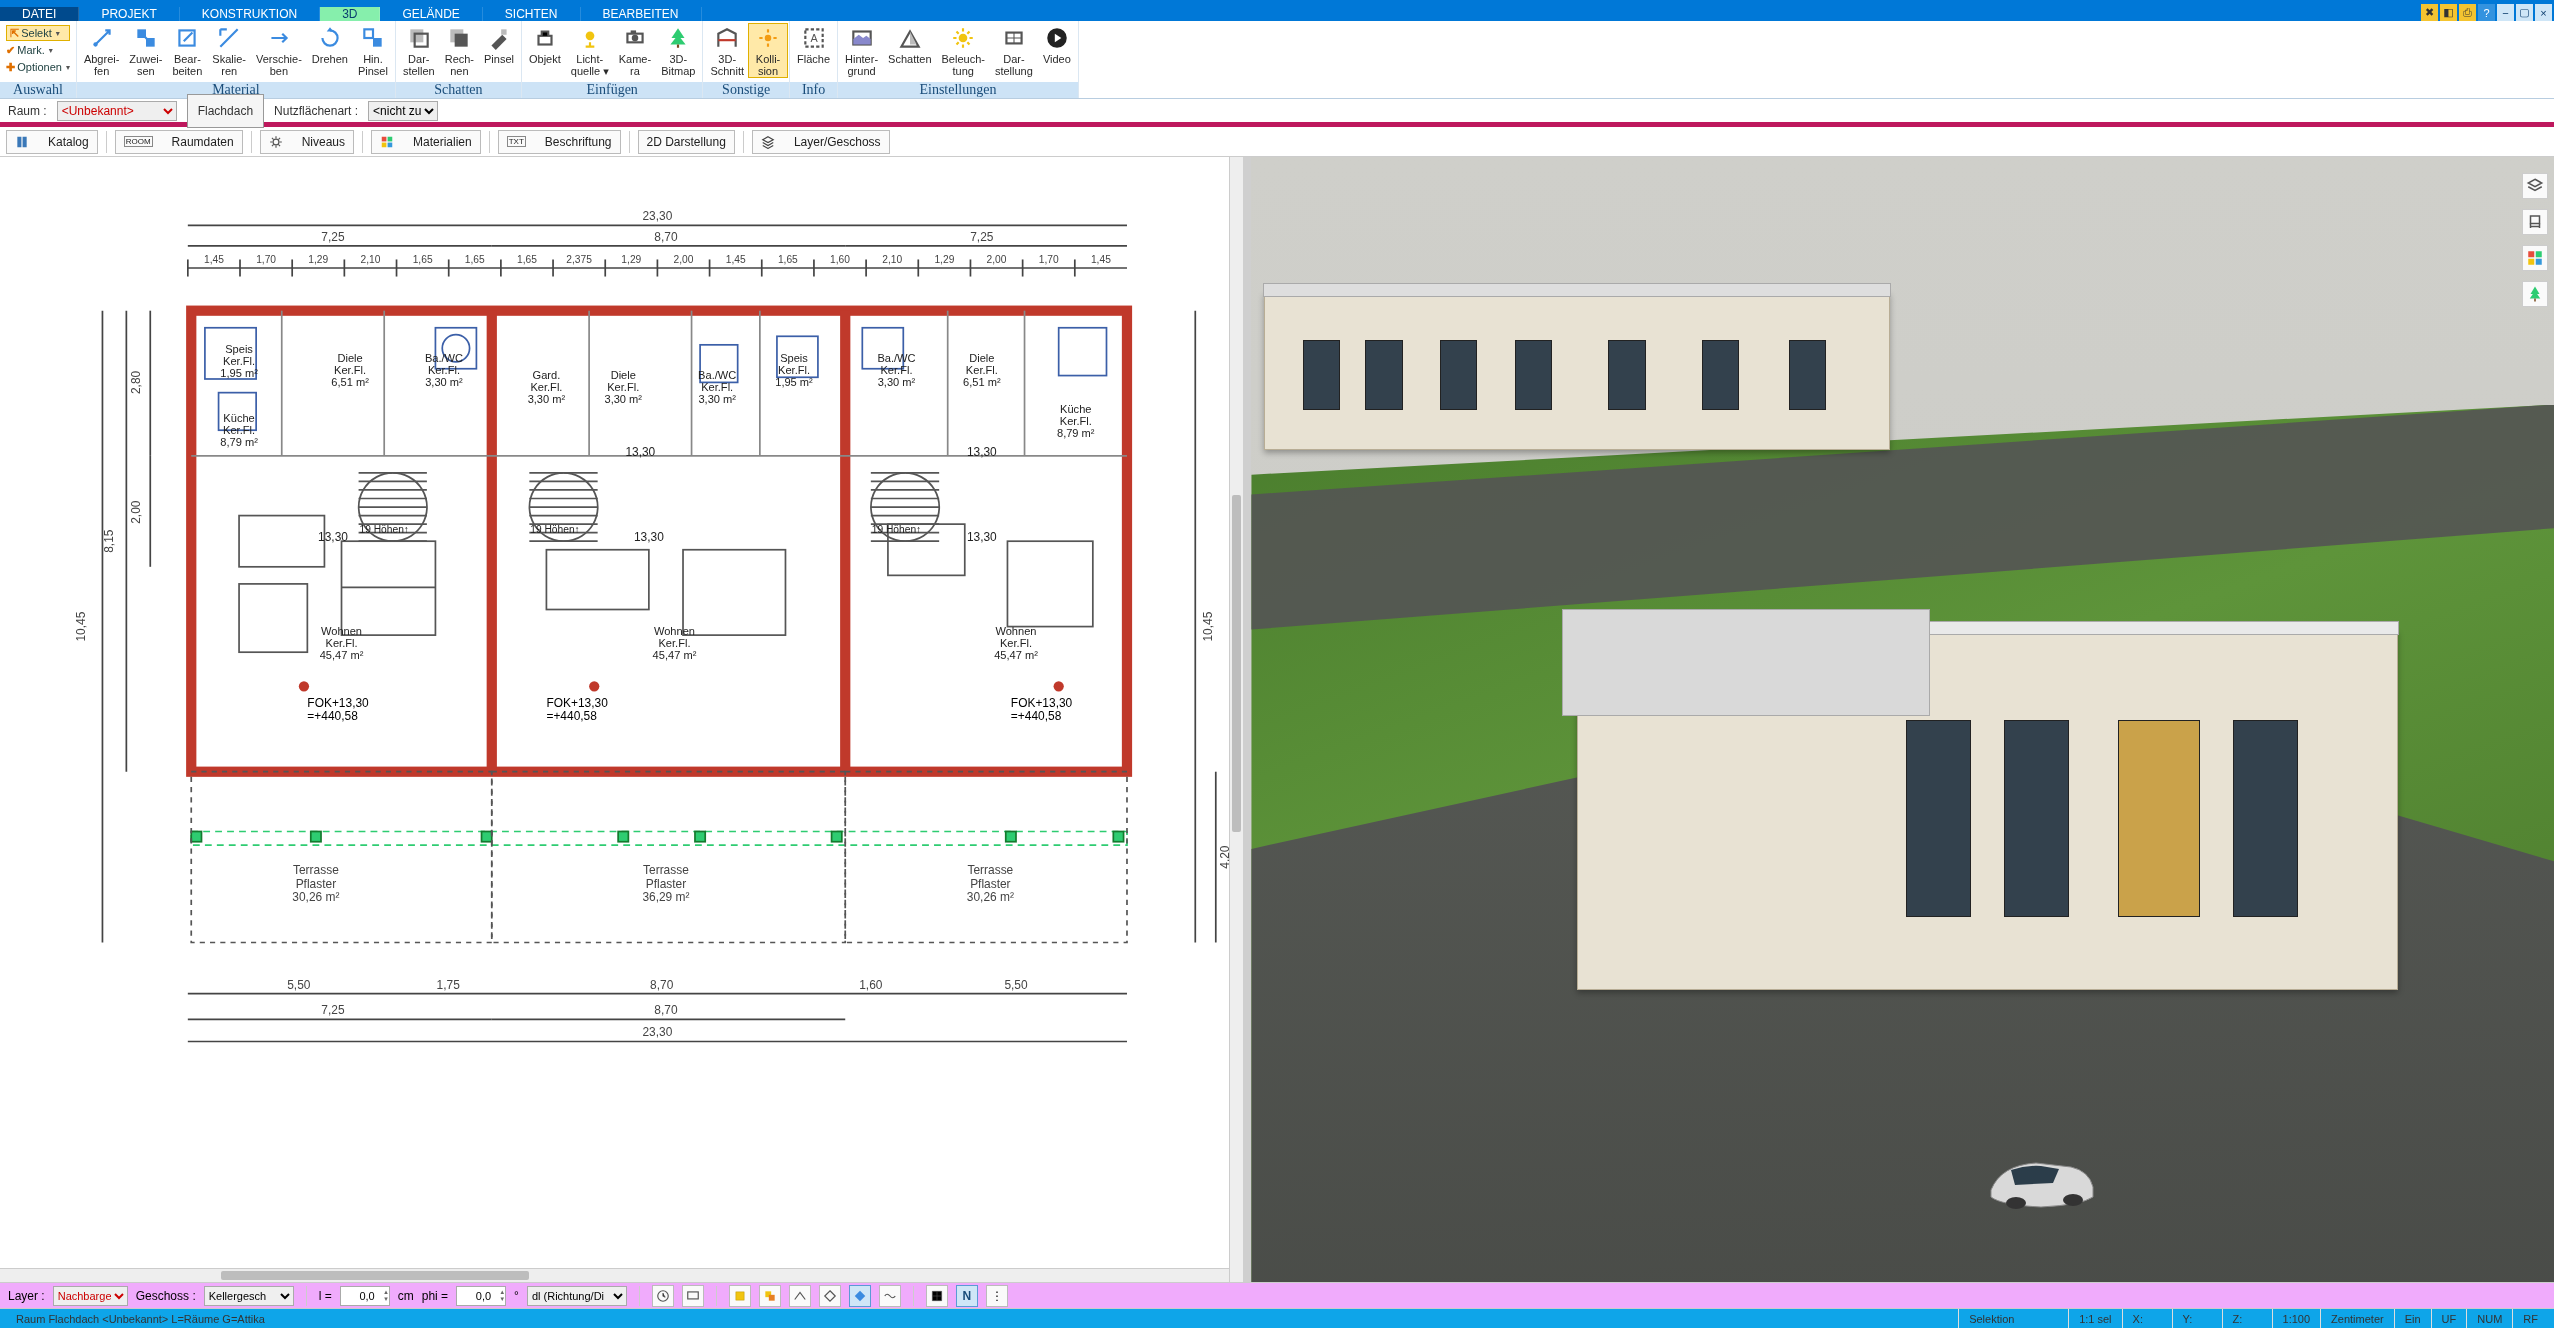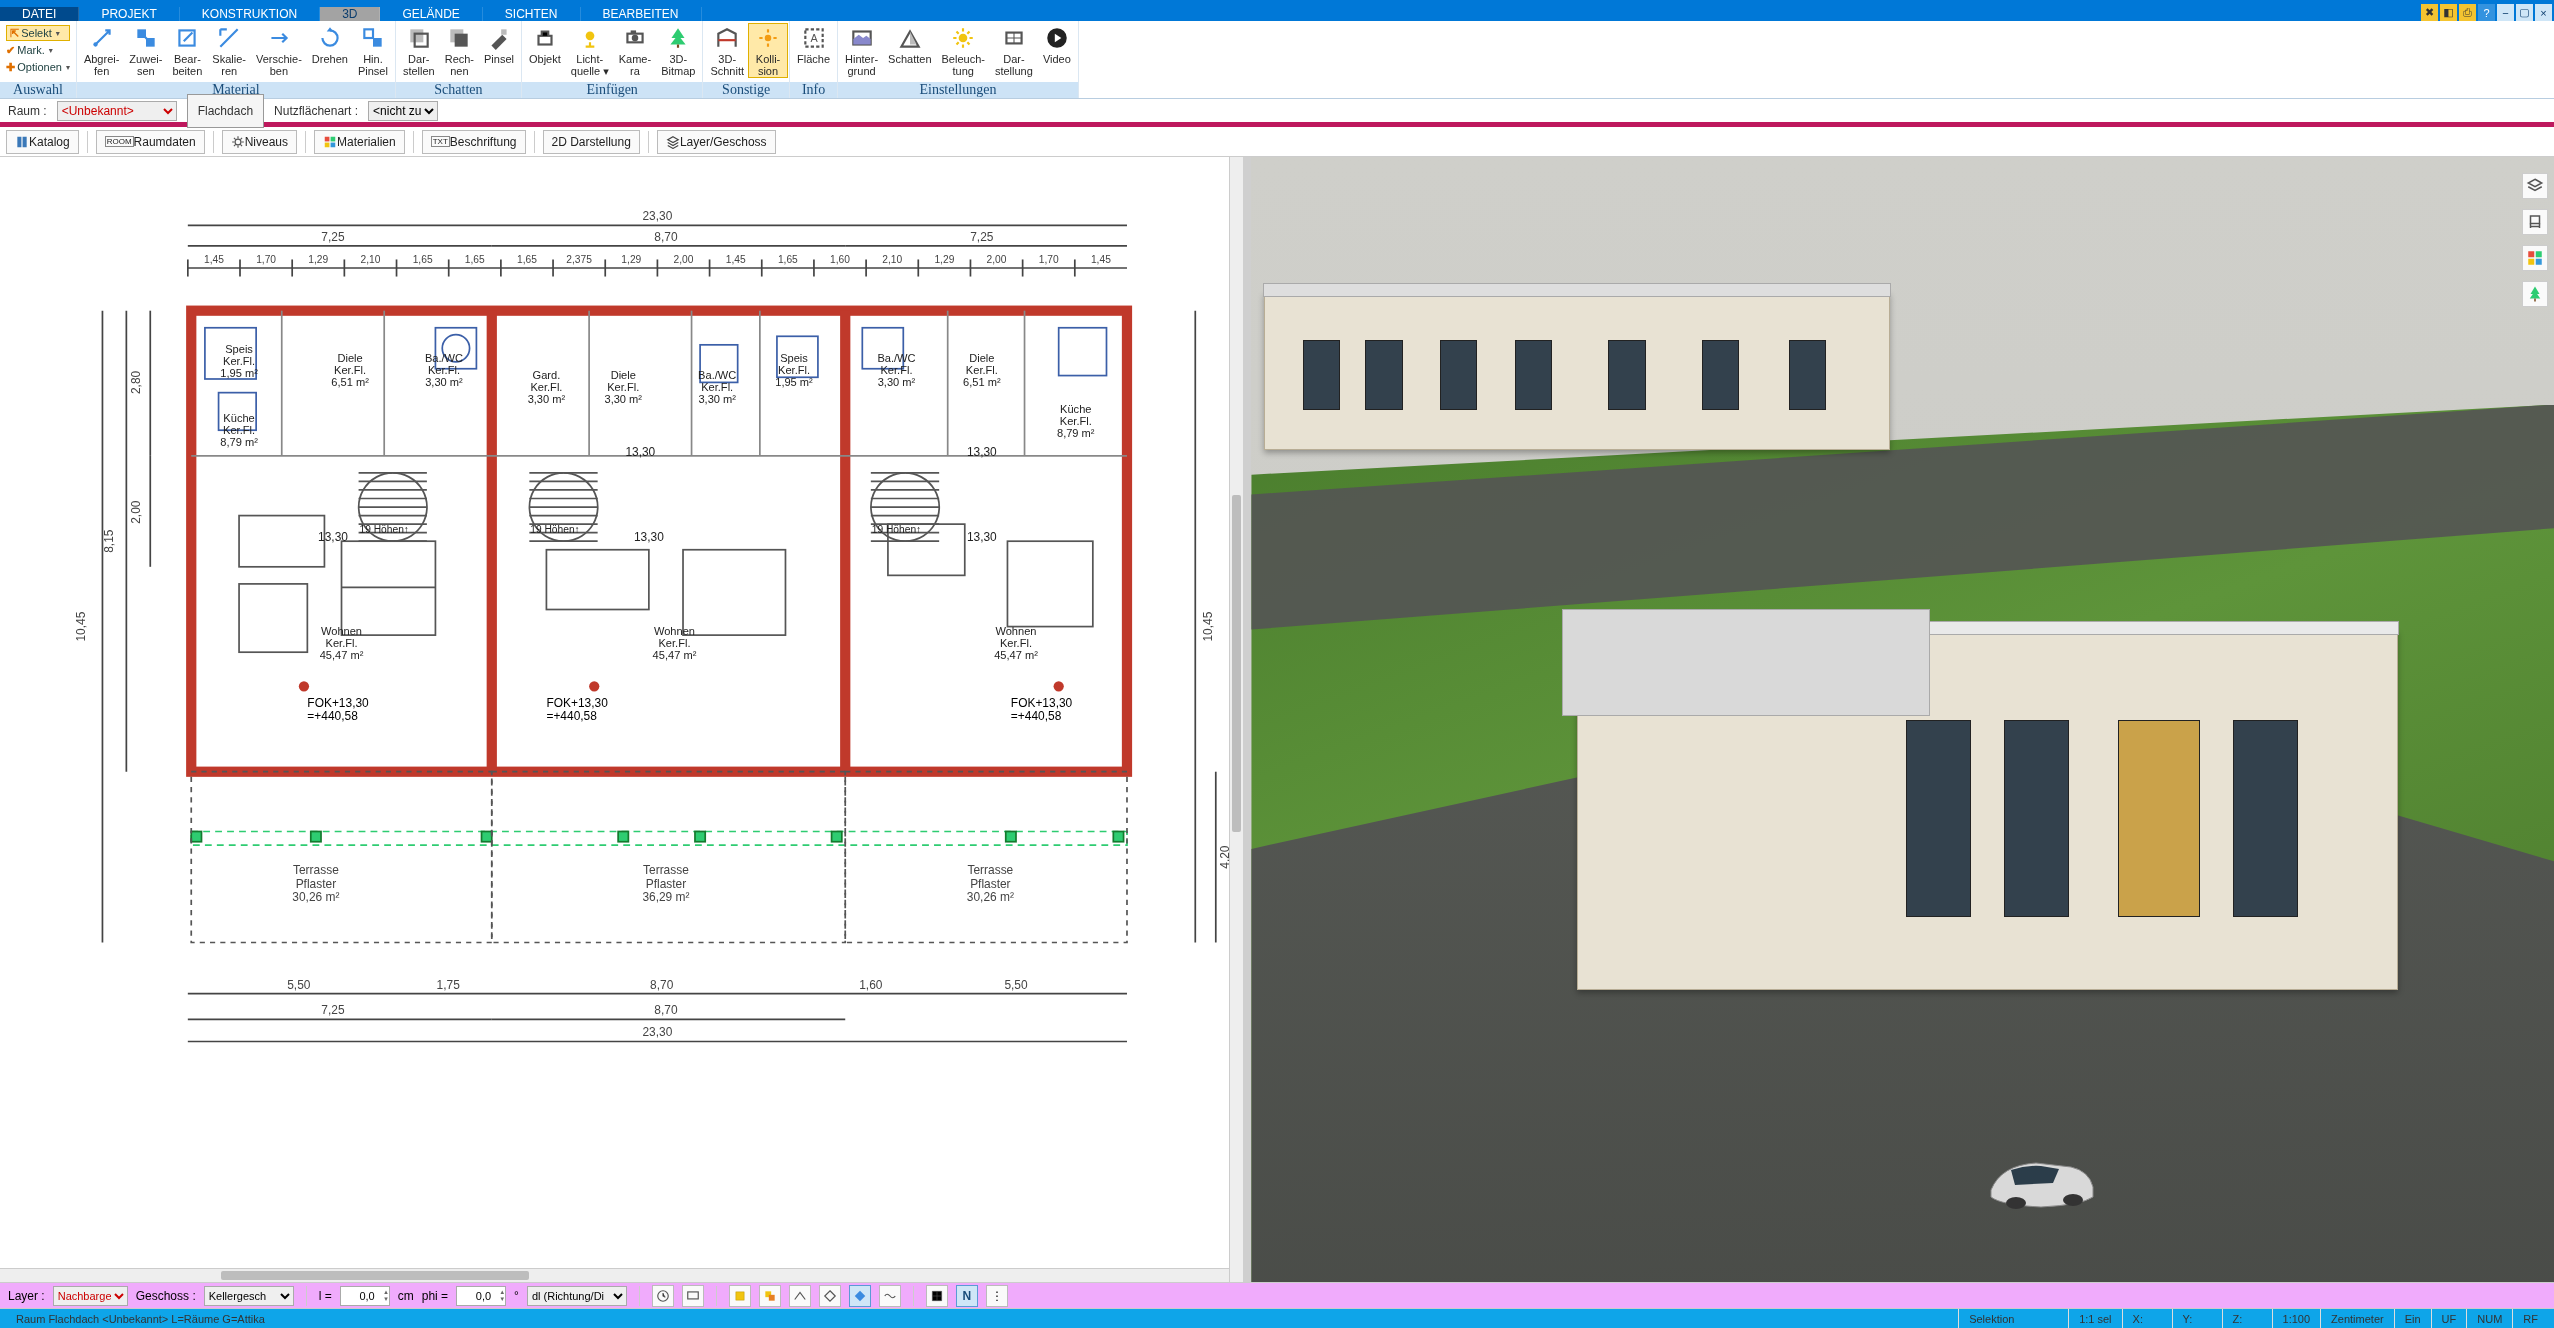--- a/index.html
+++ b/index.html
@@ -15,21 +15,21 @@
   font-size: 12px;
   user-select: none;
 }
 .menu-tab {
   padding: 0 22px;
   display: flex; align-items: center;
   border-right: 1px solid rgba(255,255,255,.15);
   cursor: pointer;
 }
 .menu-tab.file { background: #004a8d; }
-.menu-tab.active { background: #a3a3a3; color: #0a3d6e; }
+.menu-tab.active { background: #86efac; color: #0a3d6e; }
 .menu-spacer { flex: 1; }
 .menu-util {
   display: flex; align-items: center; gap: 2px; padding-right: 2px;
 }
 .menu-util .sq {
   width: 17px; height: 17px; background: rgba(255,255,255,.2);
   display:flex;align-items:center;justify-content:center;font-size:11px;color:#fff;
   cursor:pointer;
 }
 .menu-util .sq.yellow{background:#f4c430;color:#333}
@@ -82,21 +82,21 @@
 }
 
 
 .tool-row {
   height: 30px; background:#fff; border-bottom:1px solid #ccc;
   display:flex; align-items:center; padding:0 6px; gap:4px;
   font-size:12px; color:#222;
 }
 .tool-row .tbtn{
   height:24px; padding:0 8px; border:1px solid #bbb; background:#fafafa;
-  display:flex;align-items:center; gap:0; cursor:pointer;
+  display:flex;align-items:center; gap:19px; cursor:pointer;
 }
 .tool-row .tbtn svg{width:14px;height:14px}
 .tool-row .sep{width:1px;height:22px;background:#ccc;margin:0 4px}
 
 
 .workspace {
   position:absolute; top:157px; bottom:46px; left:0; right:0;
   display:flex;
 }
 .pane { position:relative; overflow:hidden; background:#fff; }

